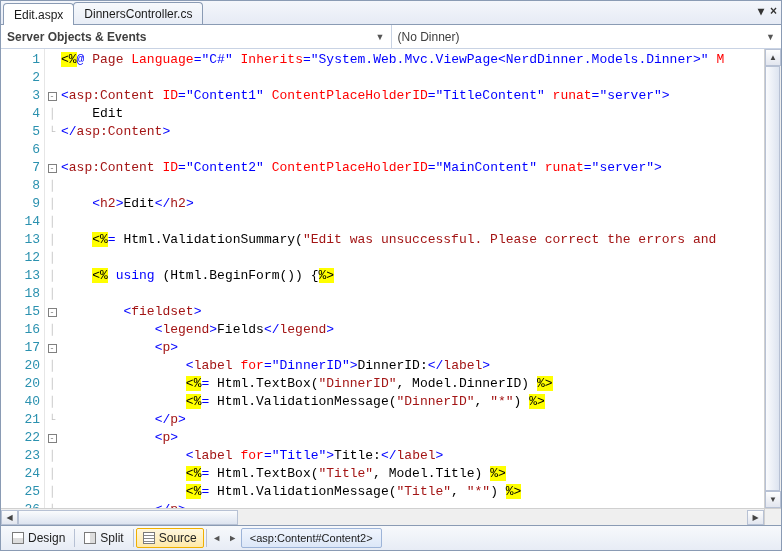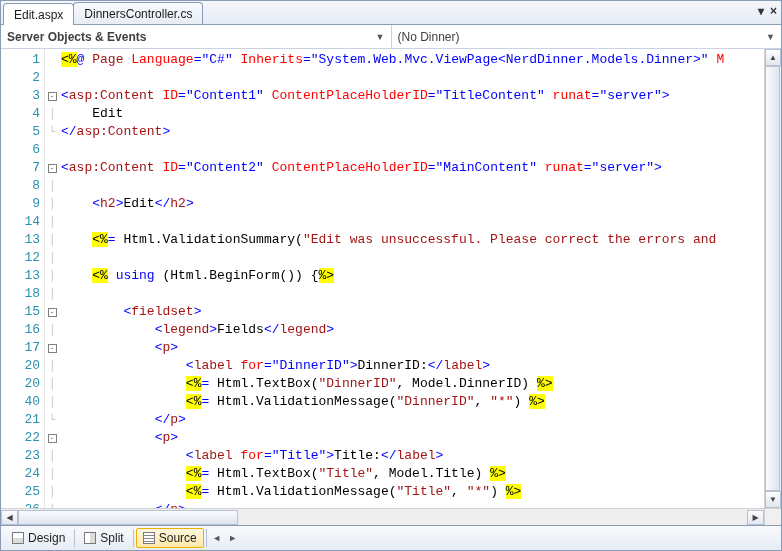--- a/index.html
+++ b/index.html
@@ -170,15 +170,18 @@
       <span>Split</span>
     </div>
     <div class="sep"></div>
     <div class="view-btn active">
       <span class="vb-icon source"></span>
       <span>Source</span>
     </div>
     <div class="sep"></div>
     <div class="nav-btn">◄</div>
     <div class="nav-btn">►</div>
+    <div class="breadcrumb-item">
+      <span>&lt;asp:Content#Content2&gt;</span>
+    </div>
   </div>
 
 </div>
 
 </body></html>

